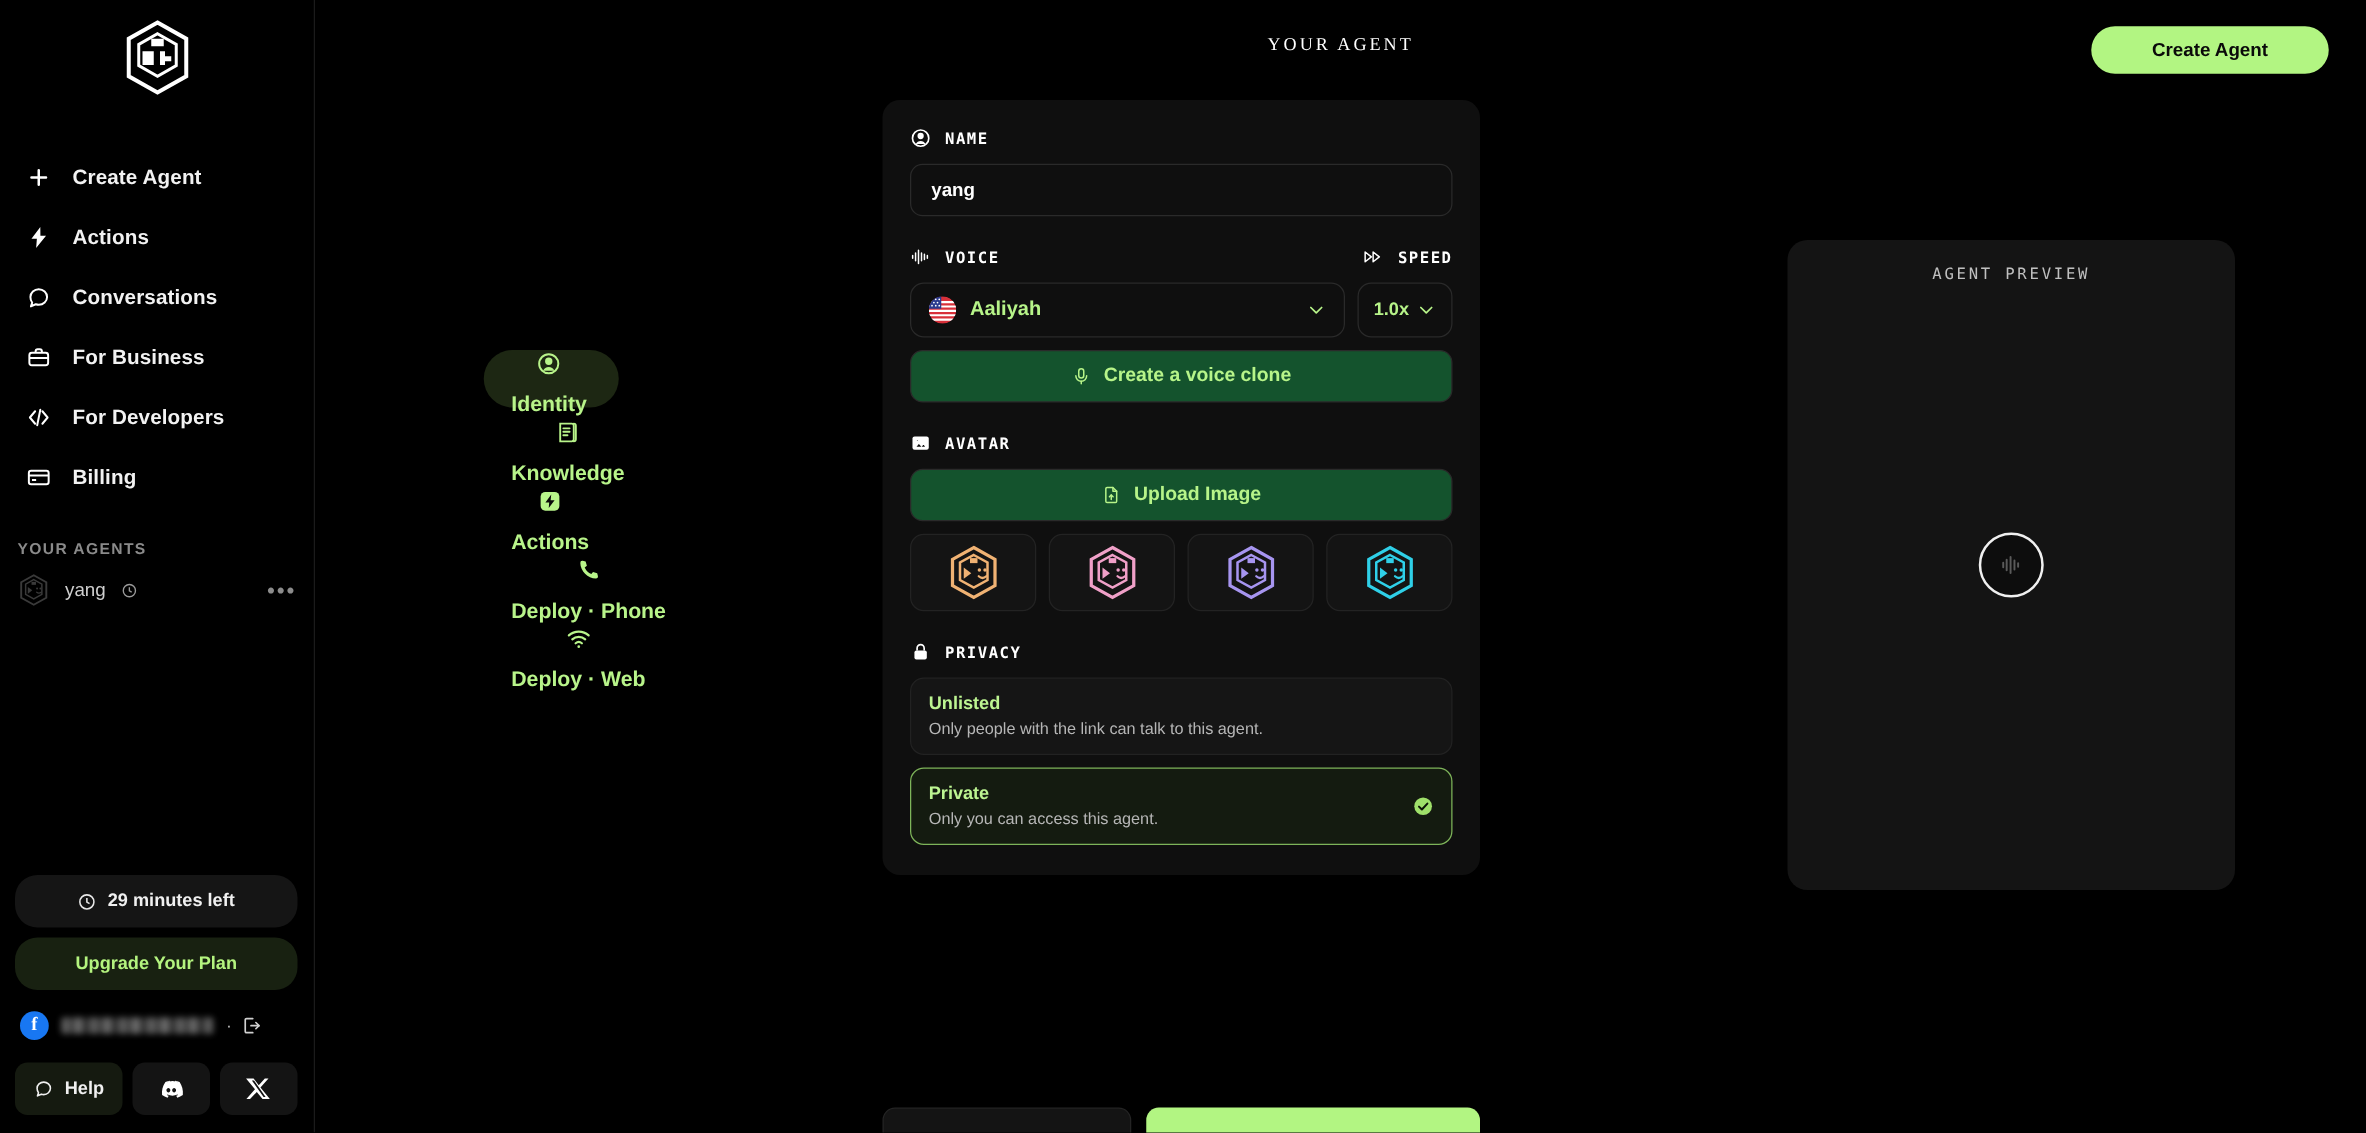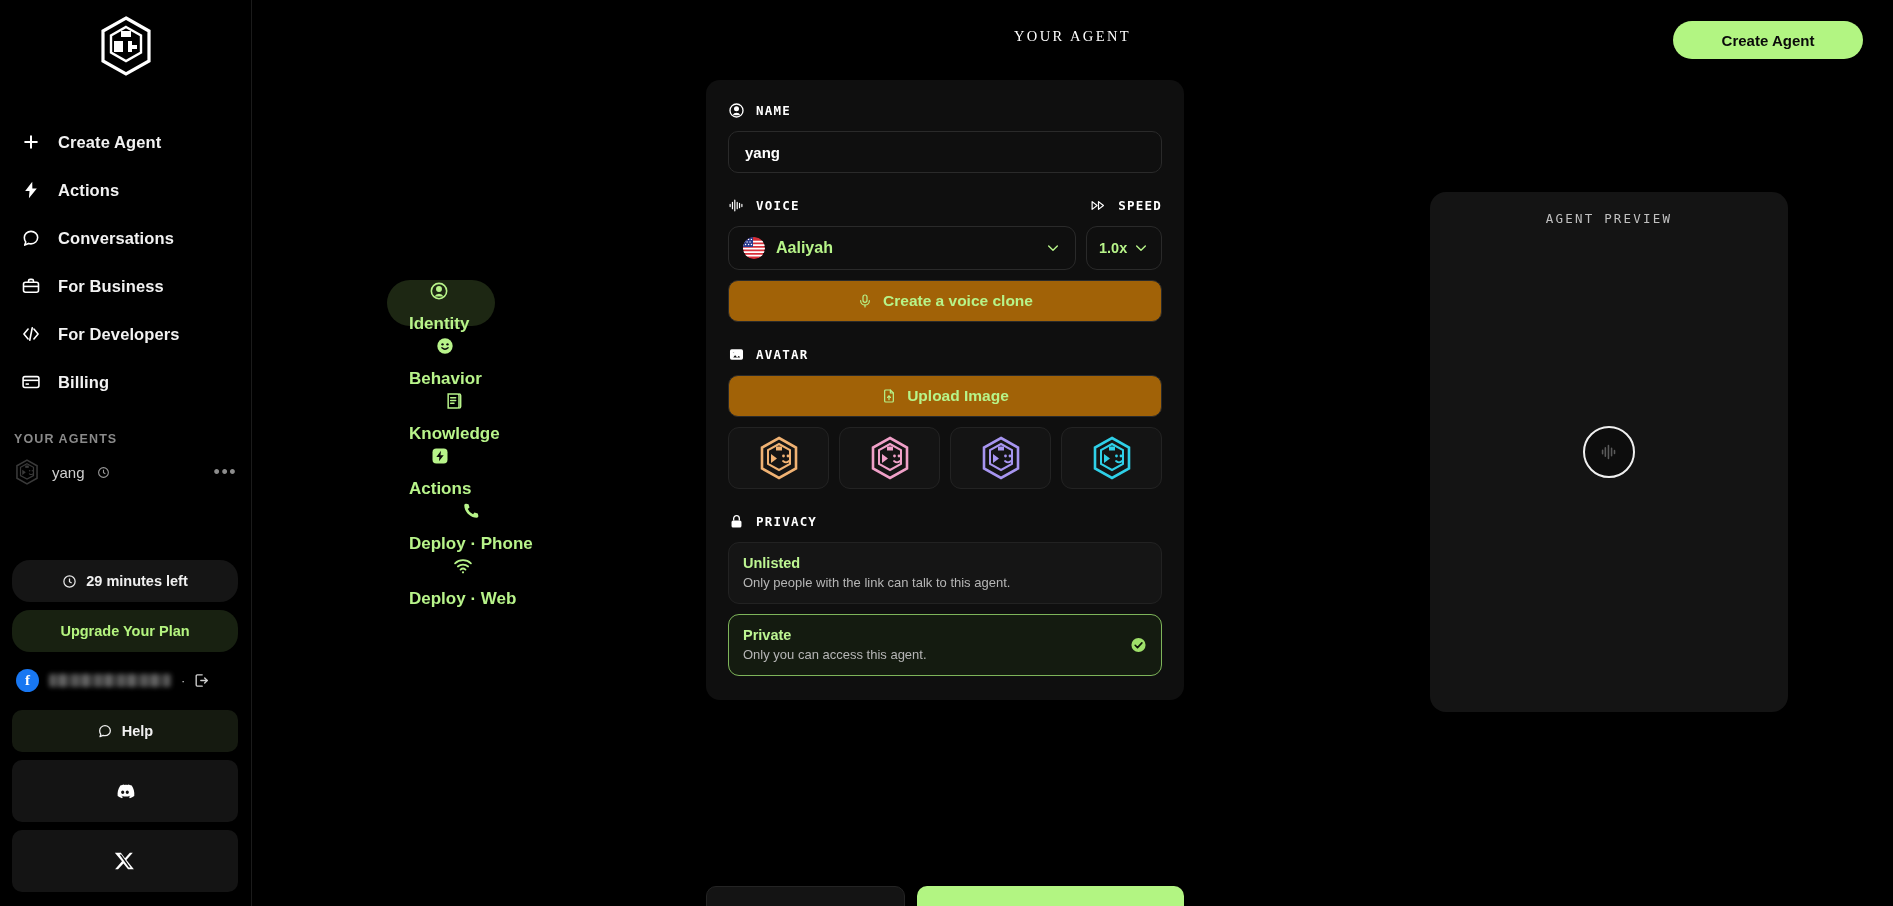--- a/index.html
+++ b/index.html
@@ -59,21 +59,21 @@
         display:flex; align-items:center; justify-content:center; font-size:15px; font-weight:700;
         font-family:"Liberation Serif", serif; flex:0 0 23px; }
   .blur-name {
     flex: 1 1 auto; height: 13px; margin: 0 2px;
     background: repeating-linear-gradient(90deg,#6d6d6d 0 6px,#4a4a4a 6px 11px,#7d7d7d 11px 17px,#3a3a3a 17px 23px);
     filter: blur(2.6px); opacity:.85; border-radius:2px; max-width:122px;
   }
   .dot-sep { color:#c9c9c9; font-size:13px; }
   .logout { width:17px;height:17px; color:#d0d0d0; }
 
-  .social-row { display:flex; gap: 8px; margin-top: 10px; flex-direction: column; }
+  .social-row { display:flex; gap: 8px; margin-top: 10px; }
   .sq { height: 42px; border-radius: 10px; display:flex; align-items:center; justify-content:center; cursor:pointer; }
   .sq-help { flex: 1 1 auto; background:#151a10; color:#f0f0f0; gap:9px; font-size:14.5px; font-weight:700; }
   .sq-help svg { width:16px;height:16px; }
   .sq-icon { flex:0 0 62px; background:#141414; color:#ffffff; }
   .sq-icon svg { width:22px; height:22px; }
 
   
   .main { position: relative; flex: 1 1 auto; height: 906px; }
 
   .topbar { position:absolute; top:0; left:0; right:0; height: 72px; }
@@ -134,21 +134,21 @@
   .select.voice { flex: 1 1 auto; gap: 11px; }
   .select.speed { flex: 0 0 76px; justify-content:space-between; padding: 0 12px; }
   .flag { width:22px; height:22px; border-radius:50%; overflow:hidden; flex:0 0 22px; position:relative; }
   .sel-text { color:#b7f489; font-size: 16px; font-weight: 700; }
   .sel-text.small { font-size: 14.5px; }
   .chev { margin-left:auto; width:16px;height:16px; color:#b7f489; }
   .select.speed .chev { margin-left: 0; }
 
   .ghost-btn {
     width:100%; height: 42px; border-radius: 10px;
-    background:#a16207; border:1px solid #2a2a2a;
+    background:#14532d; border:1px solid #2a2a2a;
     display:flex; align-items:center; justify-content:center; gap:10px;
     color:#b7f489; font-size: 15.5px; font-weight: 700; cursor:pointer; margin-top: 10px;
   }
   .ghost-btn svg { width:16px; height:16px; }
 
   .avatar-grid { display:flex; gap: 10px; margin-top: 10px; }
   .avatar-cell {
     flex: 1 1 0; height: 62px; border-radius: 11px;
     background:#141414; border:1px solid #232323;
     display:flex; align-items:center; justify-content:center; cursor:pointer;
@@ -350,31 +350,20 @@
               <circle cx="12" cy="9.6" r="2.6" fill="currentColor"></circle>
               <path d="M6.6 18.6a6 6 0 0 1 10.8 0" fill="currentColor" stroke="none"></path>
             </svg>
         </span>
         <span>Identity</span>
         <svg class="chk" viewBox="0 0 24 24" fill="none" stroke="currentColor" stroke-width="2.1" stroke-linecap="round" stroke-linejoin="round">
             <path d="M4.5 12.5 9.5 17.5 19.5 6.5"></path>
           </svg>
       </div>
 
-      <div class="step">
-        <span class="sic">
-          <svg viewBox="0 0 24 24">
-              <circle cx="12" cy="12" r="9.2" fill="currentColor"></circle>
-              <circle cx="9" cy="10" r="1.4" fill="#0a0a0a"></circle>
-              <circle cx="15" cy="10" r="1.4" fill="#0a0a0a"></circle>
-              <path d="M8.3 14.2q3.7 3.2 7.4 0" fill="none" stroke="#0a0a0a" stroke-width="1.7" stroke-linecap="round"></path>
-            </svg>
-        </span>
-        <span>Behavior</span>
-      </div>
 
       <div class="step">
         <span class="sic">
           <svg viewBox="0 0 24 24" fill="none" stroke="currentColor" stroke-width="1.8" stroke-linecap="round">
               <path d="M5 3.5h11a2 2 0 0 1 2 2v13a2 2 0 0 1-2 2H5z"></path>
               <path d="M18 3.5a2 2 0 0 1 2 2v13a2 2 0 0 1-2 2"></path>
               <path d="M8 8h6M8 11.3h6M8 14.6h4"></path>
             </svg>
         </span>
         <span>Knowledge</span>

